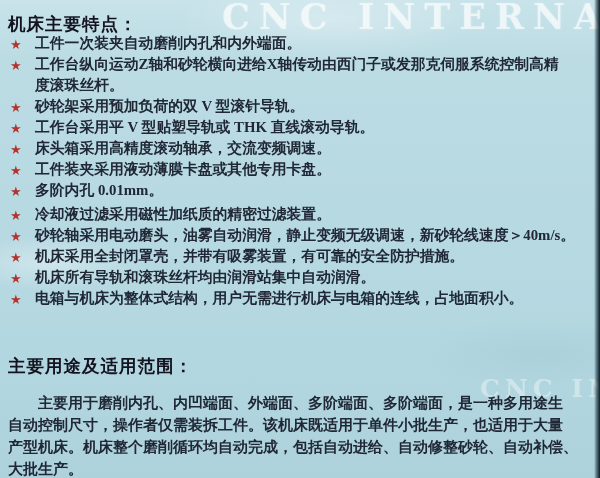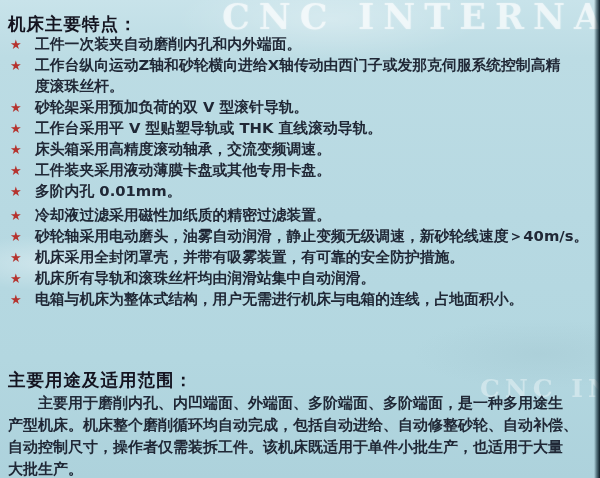--- a/index.html
+++ b/index.html
@@ -39,38 +39,38 @@
     font-weight:bold;font-size:25px;letter-spacing:5px;
     color:rgba(255,255,255,.38);
     white-space:nowrap;z-index:1;
   }
   .section-title{
     position:absolute;left:8px;
     font-size:17.5px;font-weight:bold;color:#141420;
     letter-spacing:1px;white-space:nowrap;z-index:2;
   }
   .features-title{top:12px;}
-  .usage-title{top:368px;}
+  .usage-title{top:354px;}
   .features-list{
     position:absolute;left:0;top:33px;right:0;z-index:2;
   }
   .item{
     position:relative;
     padding-left:35px;
     line-height:21px;
     font-size:14.8px;
     font-weight:600;
     color:#202836;
   }
   .item.gap-before{margin-top:3px;}
   .star{
     position:absolute;left:10px;top:1px;
     color:#b5332e;font-size:13px;line-height:21px;
   }
-  .line{white-space:nowrap;}
+  .line{white-space:nowrap;font-family:Liberation Serif, serif;}
   .usage-para{
     position:absolute;left:8px;top:392px;right:0;z-index:2;
     font-size:15px;line-height:22px;font-weight:600;color:#202836;
   }
   .usage-para .line.indent{text-indent:2em;}
 </style>
 </head>
 <body>
 
 <div class="page">
@@ -129,19 +129,19 @@
     <div class="item">
       <span class="star">★</span>
       <div class="line">电箱与机床为整体式结构，用户无需进行机床与电箱的连线，占地面积小。</div>
     </div>
   </div>
 
   <div class="section-title usage-title">主要用途及适用范围：</div>
 
   <div class="usage-para">
     <div class="line indent">主要用于磨削内孔、内凹端面、外端面、多阶端面、多阶端面，是一种多用途生</div>
+    <div class="line">自动控制尺寸，操作者仅需装拆工件。该机床既适用于单件小批生产，也适用于大量</div>
     <div class="line">产型机床。机床整个磨削循环均自动完成，包括自动进给、自动修整砂轮、自动补偿、</div>
-    <div class="line">自动控制尺寸，操作者仅需装拆工件。该机床既适用于单件小批生产，也适用于大量</div>
     <div class="line">大批生产。</div>
   </div>
 
   <div class="edge-right"></div>
 </div>
 
 </body></html>

